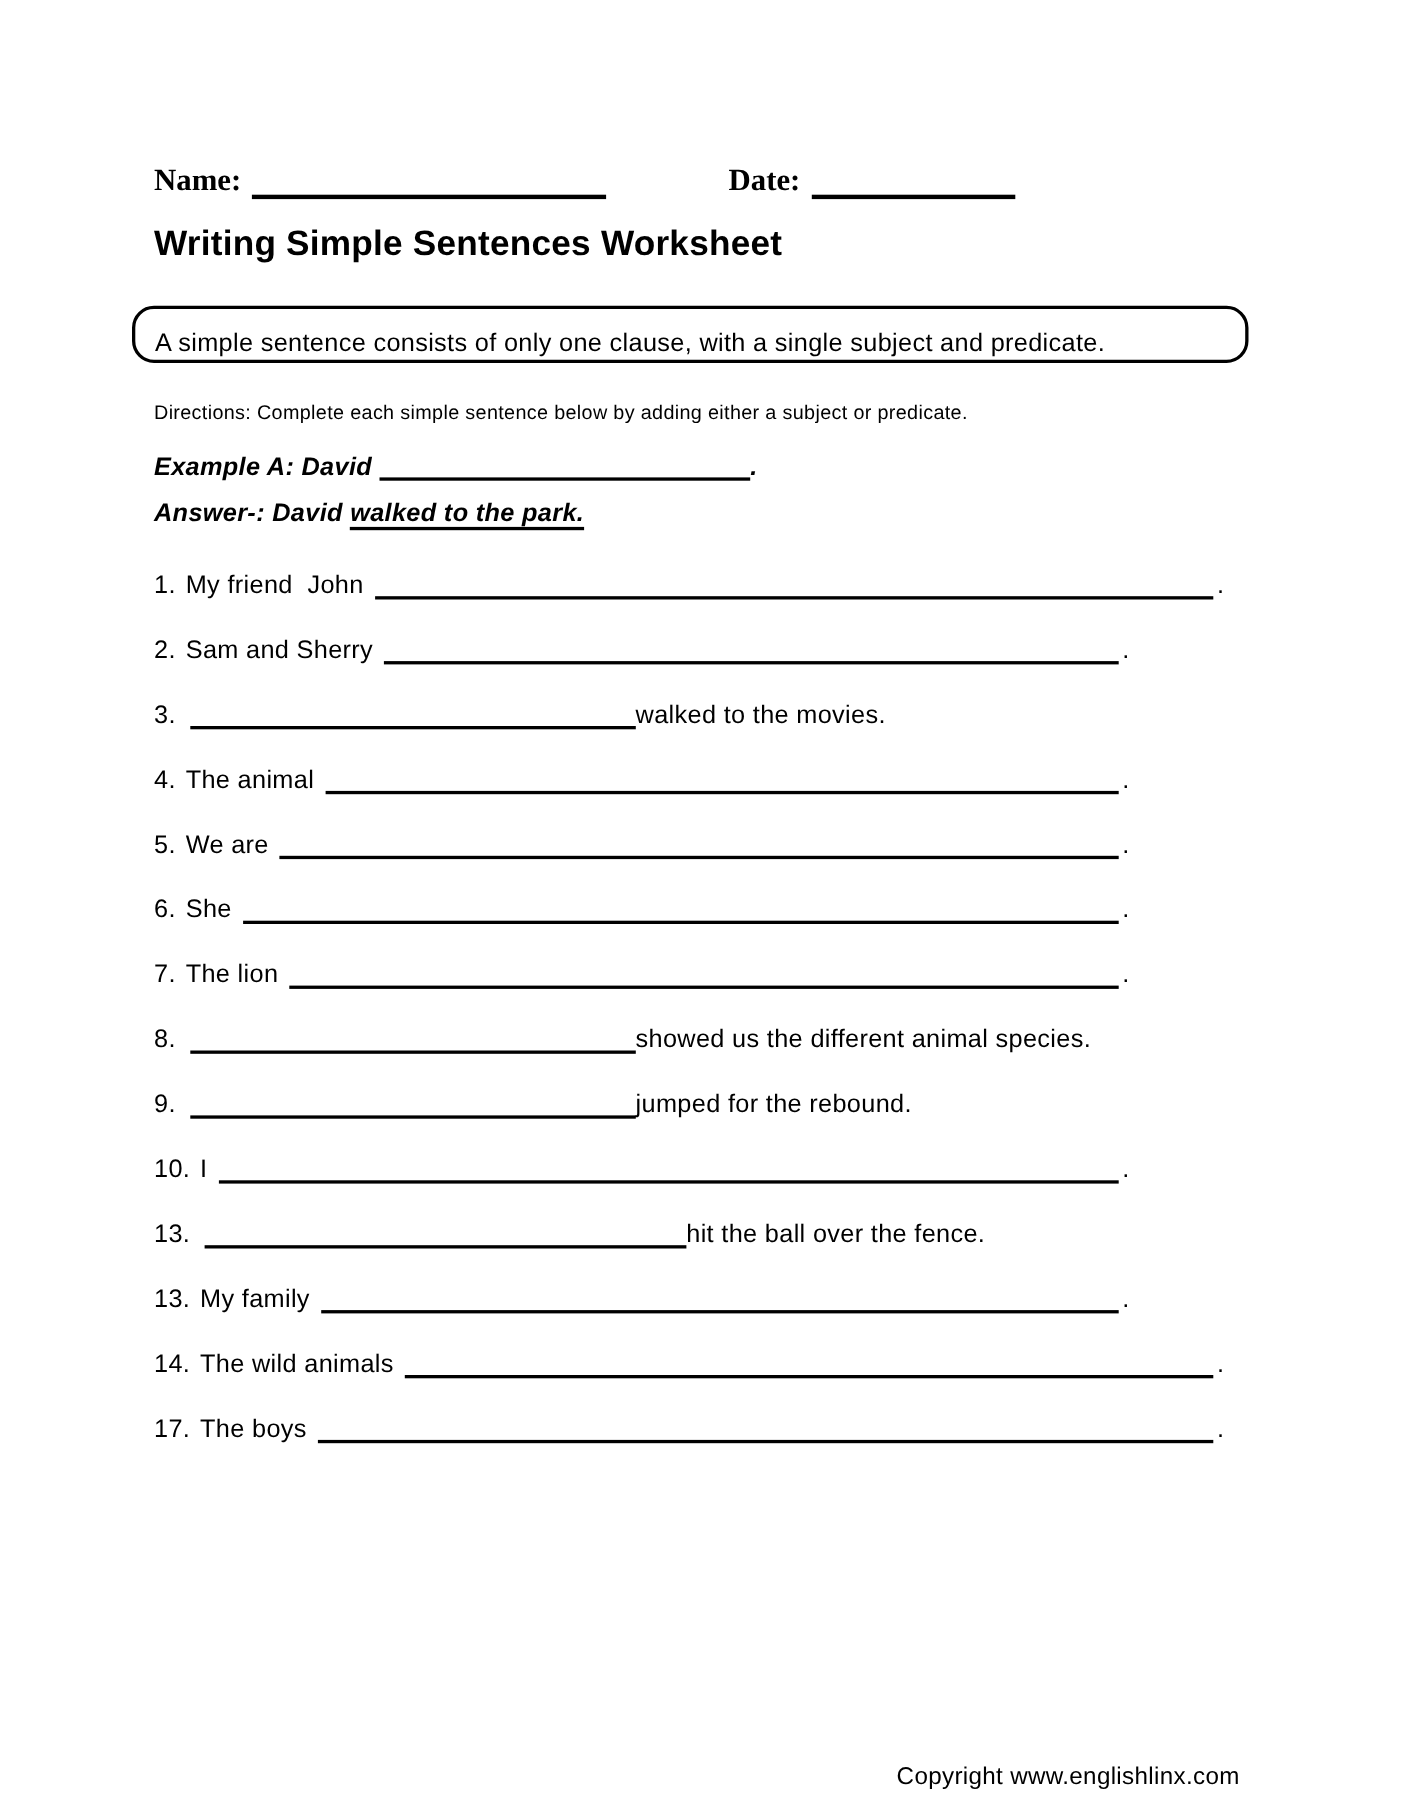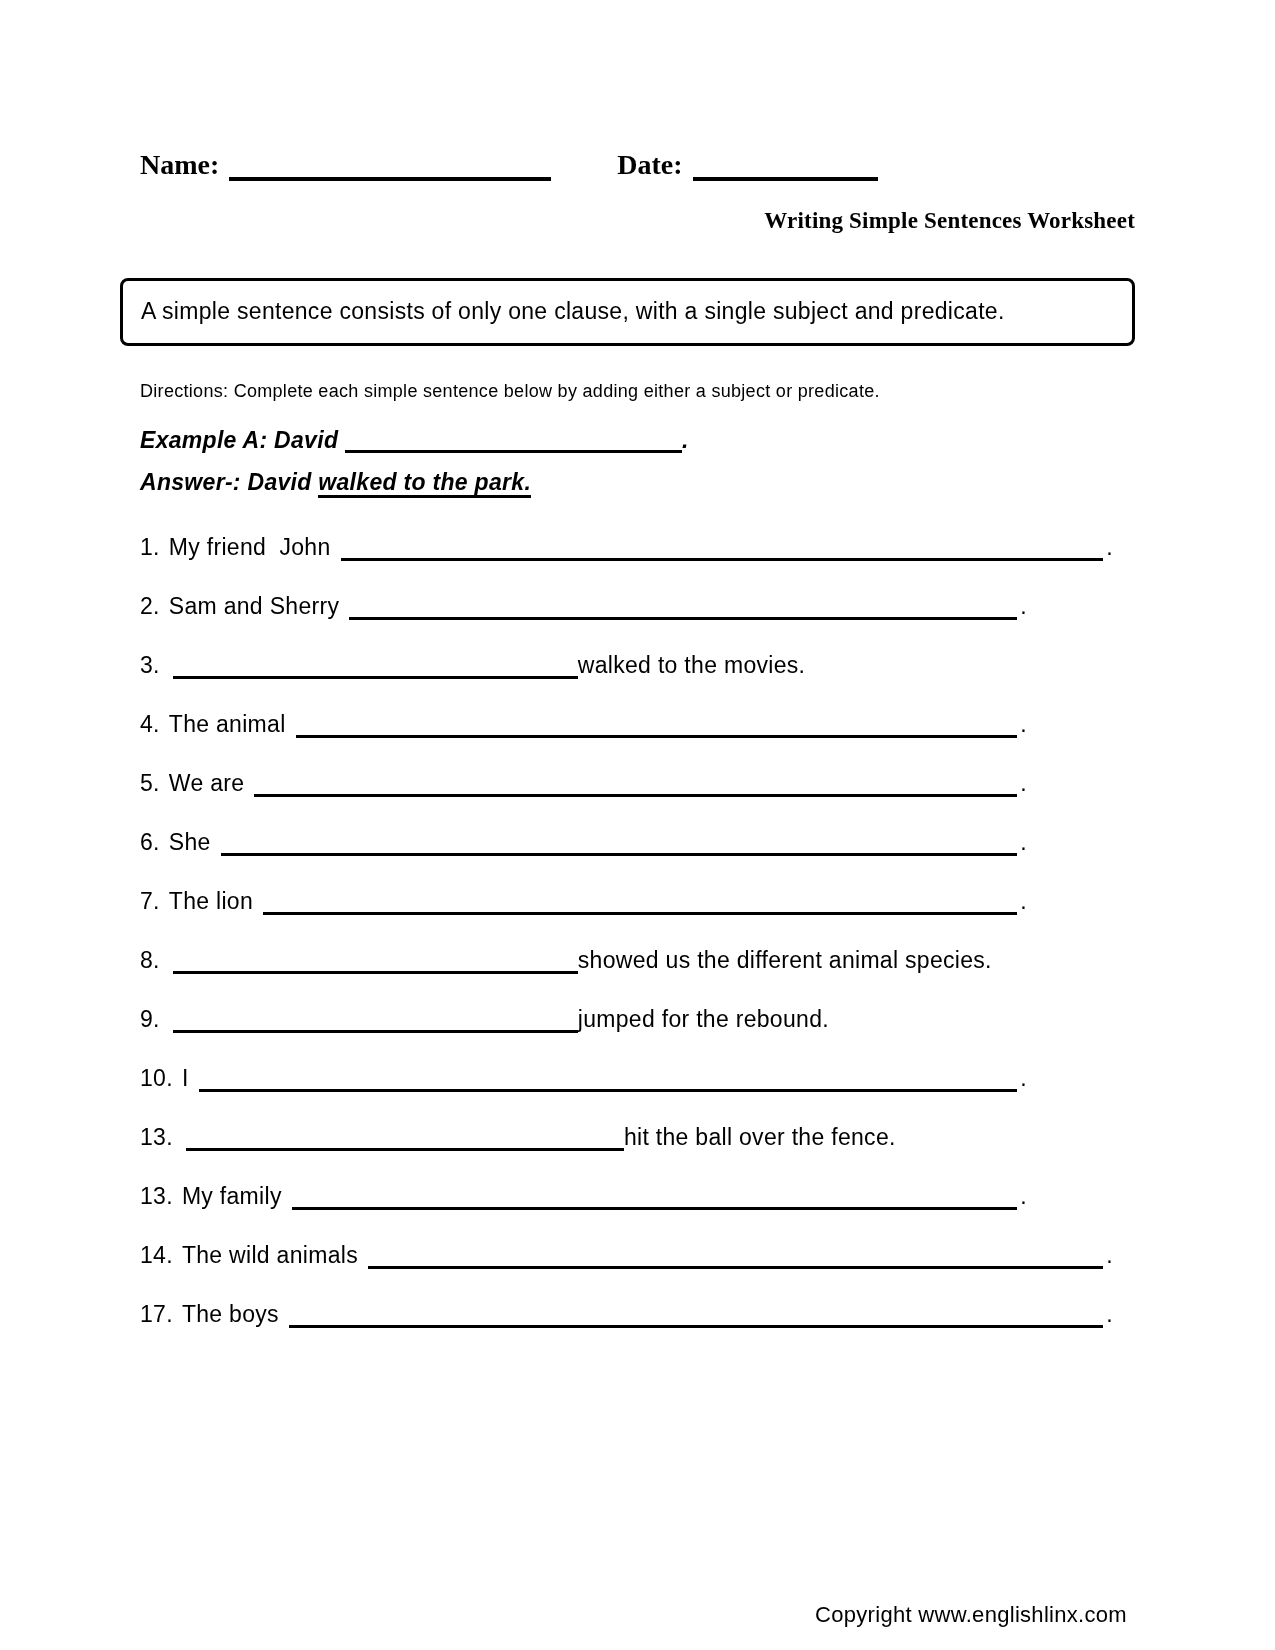--- a/index.html
+++ b/index.html
@@ -29,42 +29,41 @@
     font-weight: bold;
     font-size: 28px;
     margin-right: 10px;
     white-space: nowrap;
   }
   .hblank {
     border-bottom: 4px solid #000;
     margin-bottom: 1px;
   }
   .name-blank { width: 322px; }
-  .date-group { margin-left: 66px; }
+  .date-group { margin-left: 111px; }
   .date-blank { width: 185px; }
 
   
   .title {
     margin-top: 22px;
-    text-align: right;
-    font-size: 23px;
+    text-align: left;
+    font-size: 32px;
     font-weight: bold;
     line-height: 34px;
     letter-spacing: 0.2px;
-    font-family: Liberation Serif, serif;
   }
 
   
   .def-box {
     margin-top: 40px;
     margin-left: -20px;
     margin-right: 0;
     border: 3px solid #000;
-    border-radius: 8px;
-    padding: 15px 20px 17px 18px;
+    border-radius: 20px;
+    padding: 15px 20px 1px 18px;
     font-size: 23px;
     line-height: 30px;
     letter-spacing: 0.3px;
   }
 
   
   .directions {
     margin-top: 22px;
     max-width: 890px;
     font-size: 18px;

